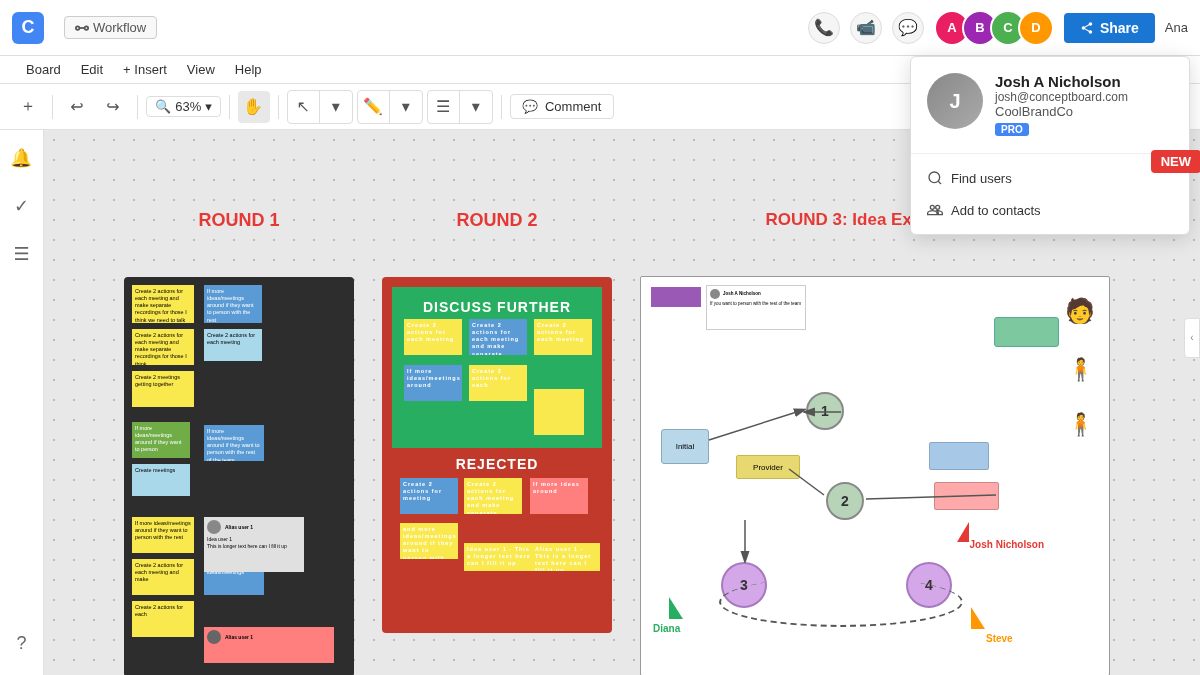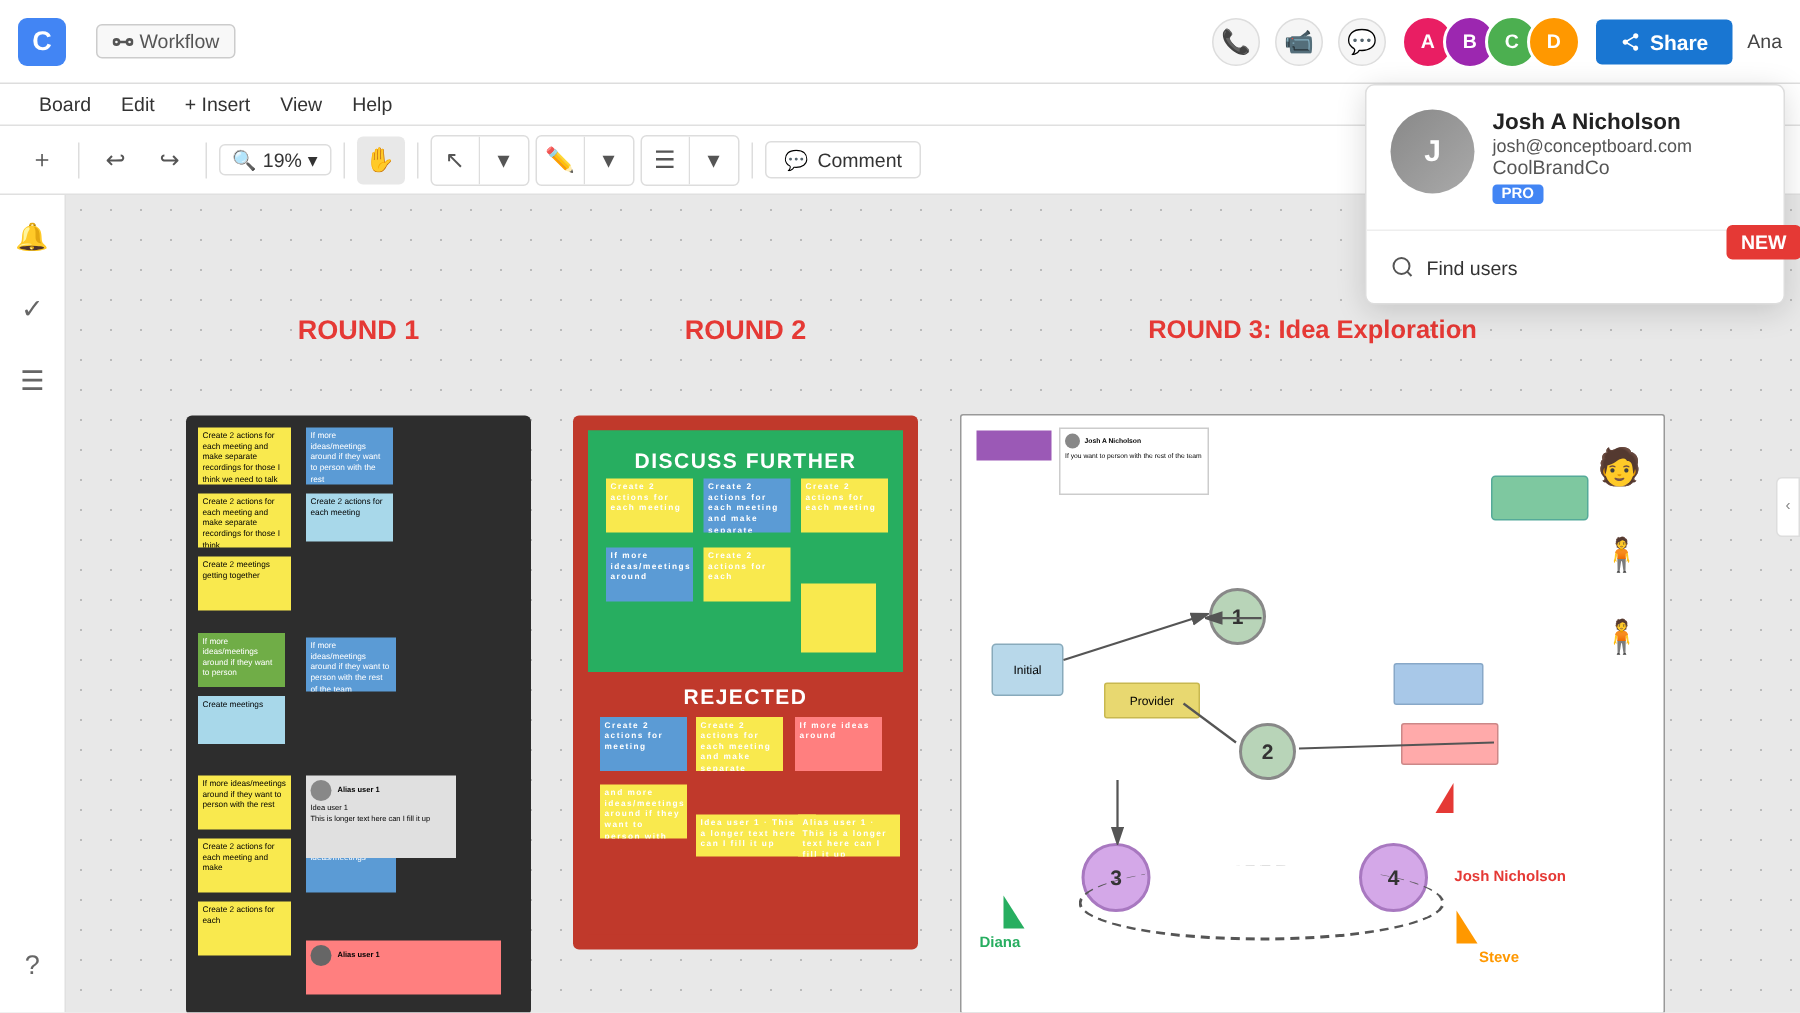--- a/index.html
+++ b/index.html
@@ -139,21 +139,21 @@
 </div>
 
 <div id="toolbar">
   <button class="toolbar-btn" title="Add">＋</button>
   <div class="toolbar-sep"></div>
   <button class="toolbar-btn" title="Undo">↩</button>
   <button class="toolbar-btn" title="Redo">↪</button>
   <div class="toolbar-sep"></div>
   <div id="zoom-control">
     <span>🔍</span>
-    <span>19%</span>
+    <span>63%</span>
     <span>▾</span>
   </div>
   <div class="toolbar-sep"></div>
   <button class="toolbar-btn active" id="hand-tool" title="Pan">✋</button>
   <div class="toolbar-sep"></div>
   <div class="tool-group">
     <button class="toolbar-btn">↖</button>
     <button class="toolbar-btn">▾</button>
   </div>
   <div class="tool-group">
@@ -278,21 +278,21 @@
 
         <div style="position:absolute;right:120px;top:165px;width:60px;height:28px;background:#a8c8e8;border:1px solid #88a8c8;border-radius:2px;"></div>
 
         <div style="position:absolute;right:110px;top:205px;width:65px;height:28px;background:#ffaaaa;border:1px solid #cc8888;border-radius:2px;"></div>
 
         <div class="diagram-circle" style="left:185px;top:205px;width:38px;height:38px;">2</div>
 
         <div style="position:absolute;right:140px;top:245px;">
           <div style="width:0;height:0;border-left:12px solid transparent;border-right:0;border-bottom:20px solid #e53935;"></div>
         </div>
-        <div style="position:absolute;right:65px;top:262px;font-size:10px;font-weight:700;color:#e53935;margin-top:40px;">Josh Nicholson</div>
+        <div style="position:absolute;right:65px;top:262px;font-size:10px;font-weight:700;color:#e53935;">Josh Nicholson</div>
 
         <div class="diagram-circle" style="left:80px;top:285px;width:46px;height:46px;background:#d4a8e8;border-color:#a878c0;">3</div>
 
         <div class="diagram-circle" style="left:265px;top:285px;width:46px;height:46px;background:#d4a8e8;border-color:#a878c0;">4</div>
 
         <div style="position:absolute;left:78px;top:300px;width:244px;height:50px;border:2px dashed #555;border-radius:50%;border-top:none;"></div>
 
         <div style="position:absolute;left:28px;top:320px;">
           <div style="width:0;height:0;border-left:0;border-right:14px solid transparent;border-bottom:22px solid #27ae60;"></div>
         </div>
@@ -338,16 +338,22 @@
   <div id="popup-divider"></div>
   <div id="popup-actions">
     <div class="popup-action" style="position:relative;">
       <svg viewBox="0 0 24 24" fill="none" stroke="currentColor" stroke-width="2">
           <circle cx="11" cy="11" r="8"></circle>
           <line x1="21" y1="21" x2="16.65" y2="16.65"></line>
         </svg>
       <span>Find users</span>
       <span id="new-badge">NEW</span>
     </div>
+    <div class="popup-action">
+      <svg viewBox="0 0 24 24" fill="none" stroke="currentColor" stroke-width="2">
+          <path d="M16 11c1.66 0 2.99-1.34 2.99-3S17.66 5 16 5c-1.66 0-3 1.34-3 3s1.34 3 3 3zm-8 0c1.66 0 2.99-1.34 2.99-3S9.66 5 8 5C6.34 5 5 6.34 5 8s1.34 3 3 3zm0 2c-2.33 0-7 1.17-7 3.5V19h14v-2.5c0-2.33-4.67-3.5-7-3.5zm8 0c-.29 0-.62.02-.97.05 1.16.84 1.97 1.97 1.97 3.45V19h6v-2.5c0-2.33-4.67-3.5-7-3.5z"></path>
+        </svg>
+      <span>Add to contacts</span>
+    </div>
   </div>
 </div>
 
 <div id="right-collapse">‹</div>
 
 </body></html>

